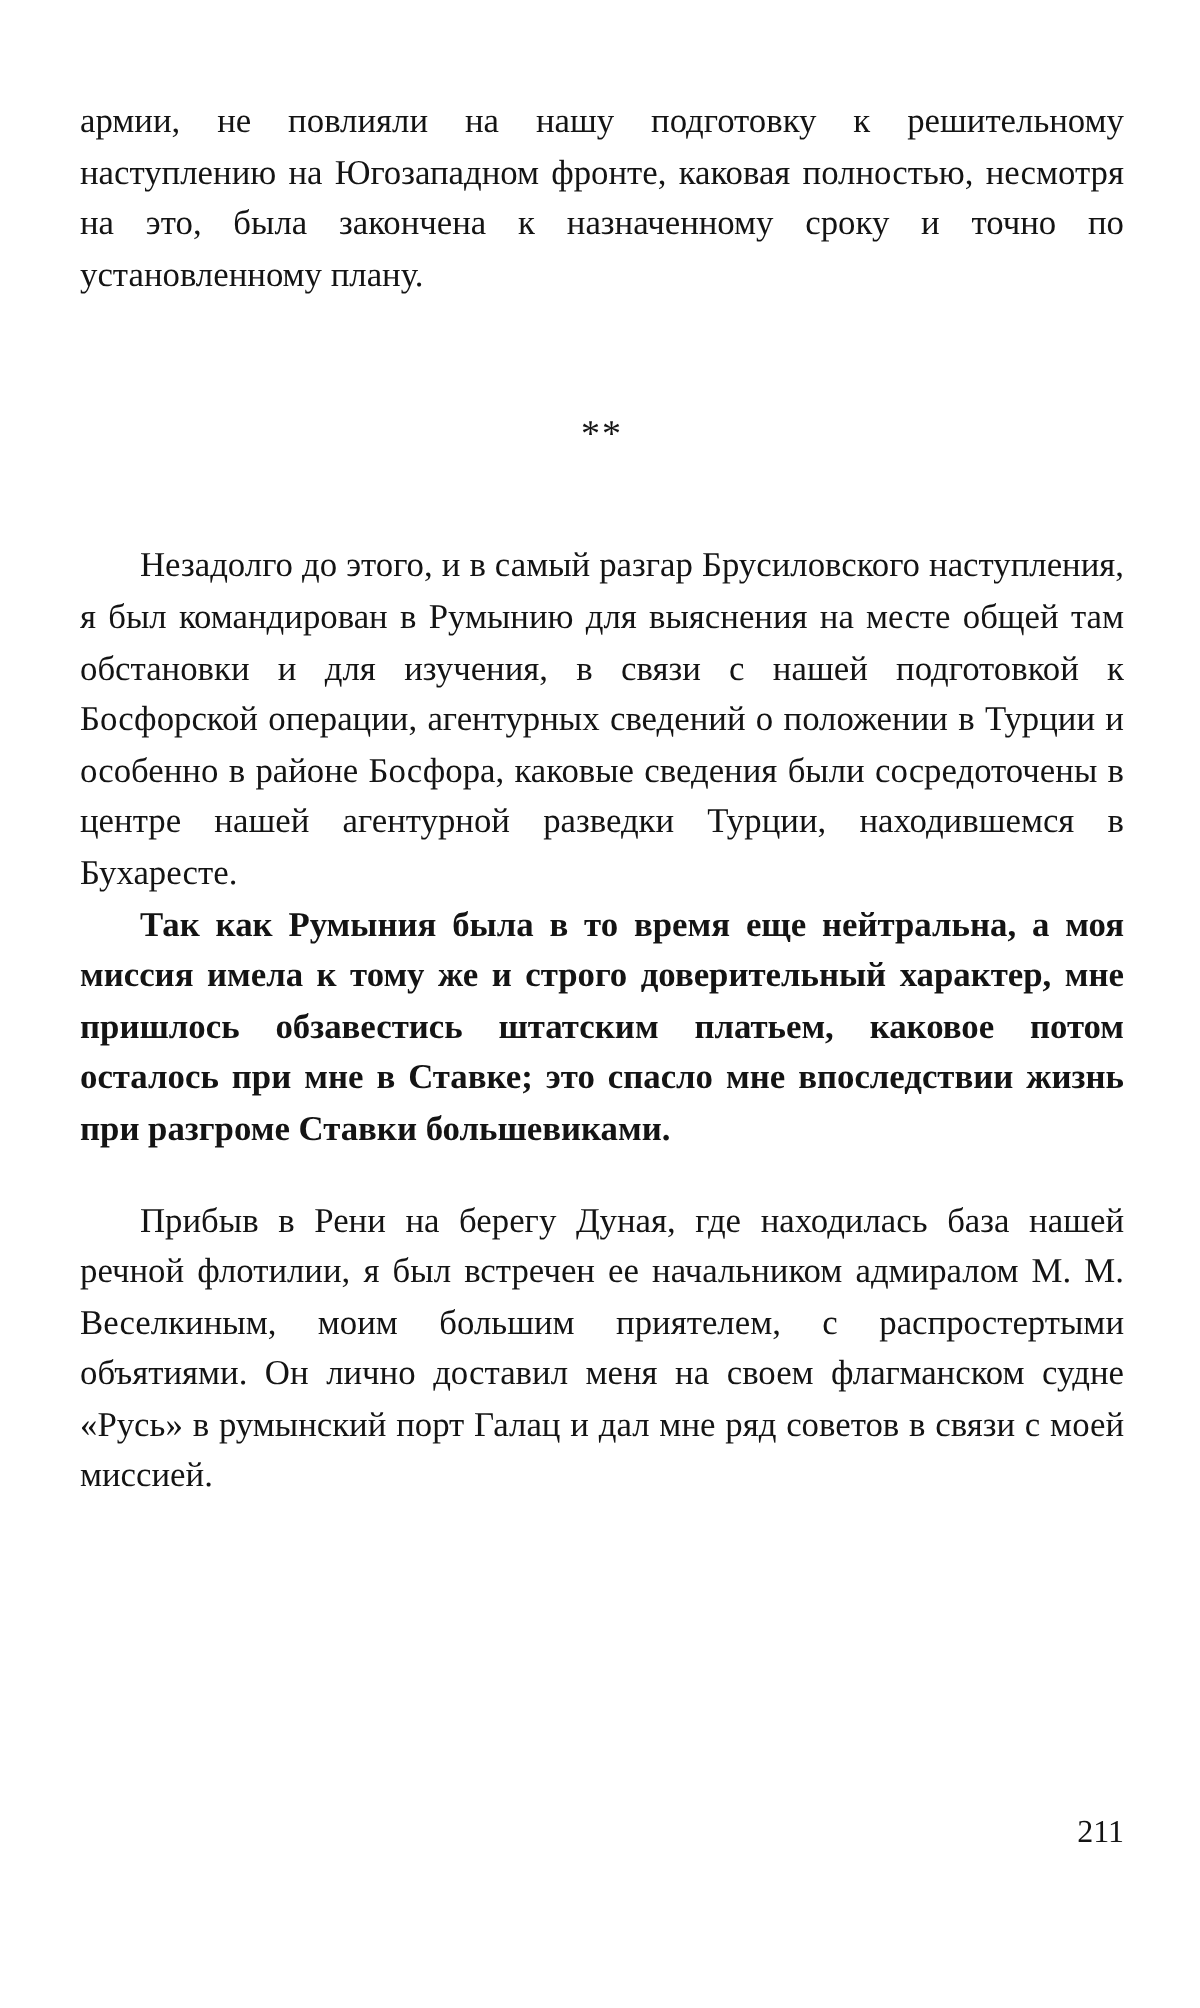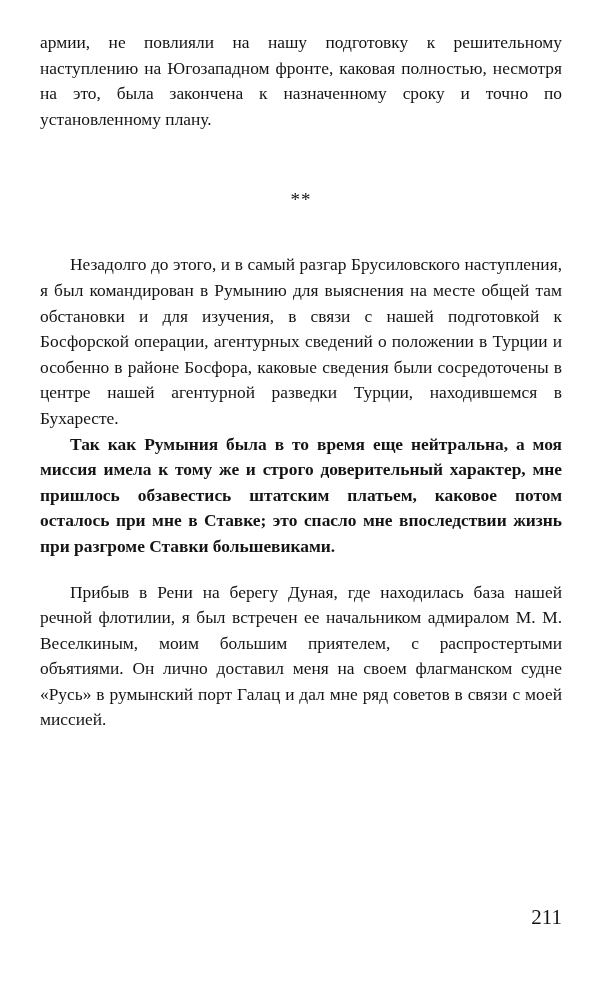--- a/index.html
+++ b/index.html
@@ -15,21 +15,21 @@
     position: relative;
     overflow: hidden;
   }
   .page {
     position: absolute;
     left: 0;
     top: 0;
     width: 600px;
     height: 949px;
     box-sizing: border-box;
-    padding: 30px 38px 30px 40px;
+    padding: 48px 38px 30px 40px;
   }
   .text-block {
     font-size: 17.4px;
     line-height: 25.6px;
     text-align: justify;
     text-justify: inter-word;
     color: #141414;
   }
   .para {
     margin: 0;
@@ -57,21 +57,21 @@
   }
   .sep-wrap {
     margin-top: 58px;
     margin-bottom: 42px;
     text-align: center;
   }
   .folio {
     position: absolute;
     right: 38px;
     bottom: 22px;
-    font-size: 21px;
+    font-size: 16px;
     line-height: 20px;
     color: #141414;
     font-family: "Liberation Serif", serif;
     margin-left: 16px;
   }
 </style>
 </head>
 <body>
 
 <div class="page">

